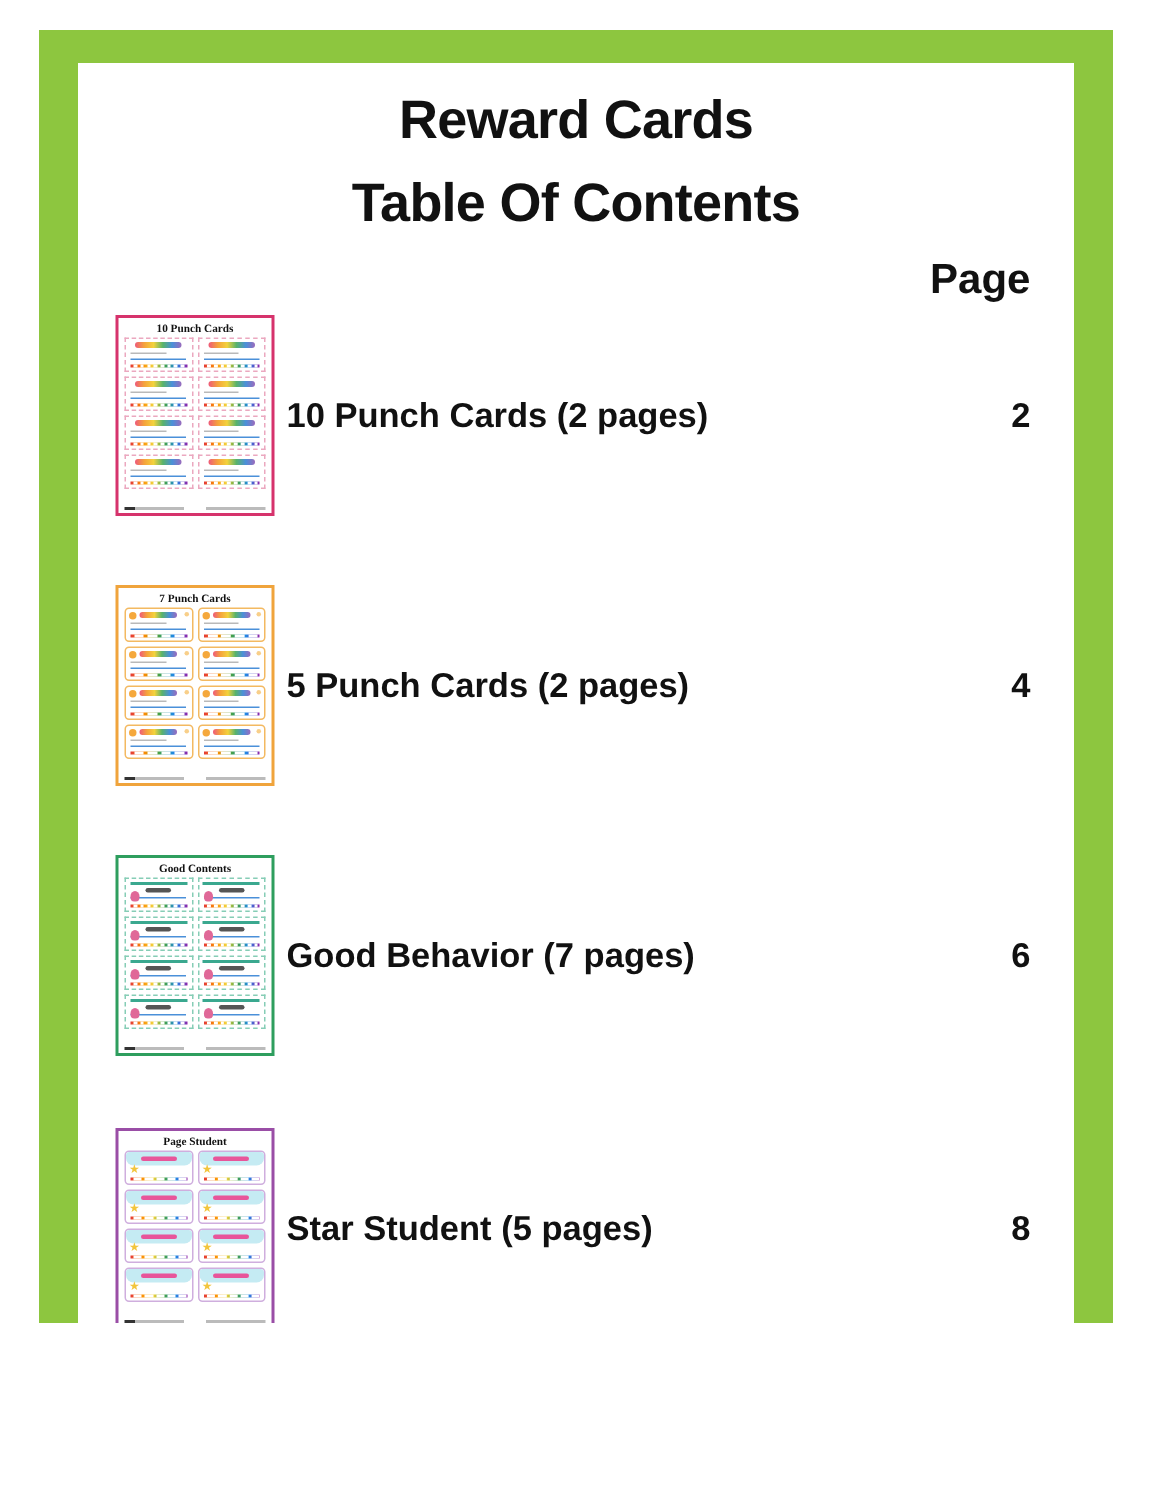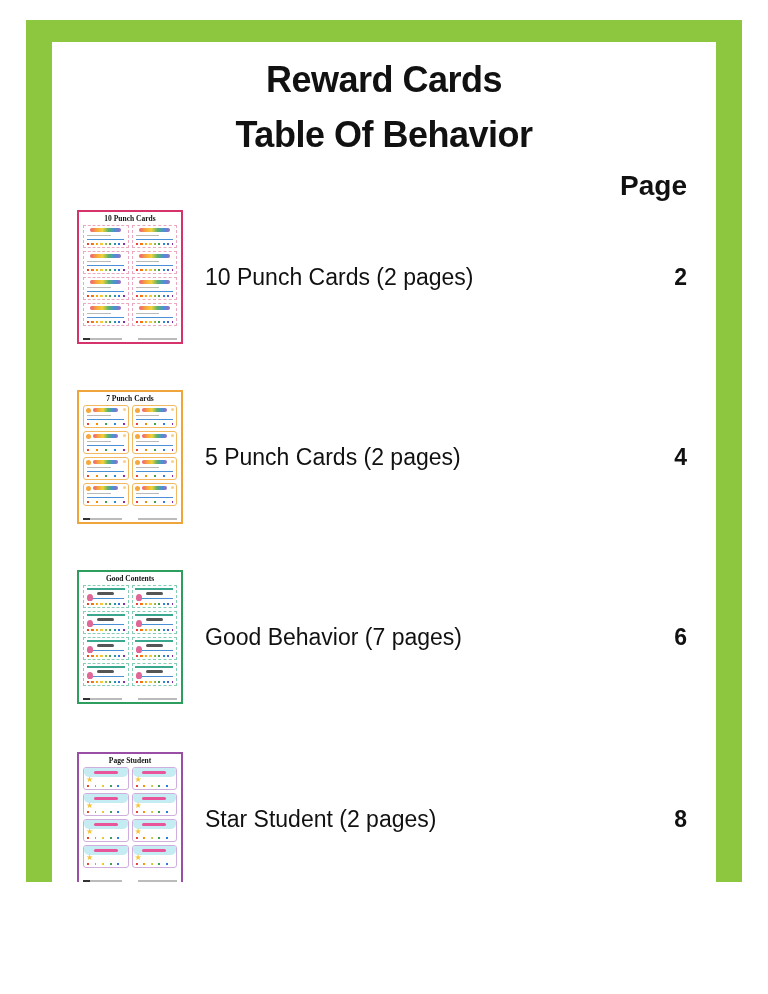--- a/index.html
+++ b/index.html
@@ -19,22 +19,22 @@
   }
   .title.l1{top:62px;}
   .title.l2{top:117px;}
   .page-col-header{
     position:absolute;right:81px;top:172px;
     font-weight:800;font-size:28px;line-height:1.0;text-align:center;
   }
   
   .toc-row{position:absolute;left:0;right:0;height:134px;}
   .row-label{
-    position:absolute;left:205px;top:50%;transform:translateY(-50%);
-    font-weight:400;font-size:23px;white-space:nowrap;
+    position:absolute;left:191px;top:50%;transform:translateY(-50%);
+    font-weight:700;font-size:23px;white-space:nowrap;
   }
   .row-page{
     position:absolute;right:81px;top:50%;transform:translateY(-50%);
     font-weight:800;font-size:23px;
   }
   
   .thumb{
     position:absolute;left:77px;top:0;width:106px;height:134px;
     box-sizing:border-box;background:#fff;border:2px solid #999;
     padding:2px 4px 6px 4px;
@@ -106,21 +106,21 @@
   }
 </style>
 </head>
 <body>
 
 <div class="sheet">
 
   <div class="frame" style="border-color: rgb(141, 198, 63);"></div>
 
   <h1 class="title l1">Reward Cards</h1>
-  <h1 class="title l2">Table Of Behavior</h1>
+  <h1 class="title l2">Table Of Contents</h1>
 
   <div class="page-col-header">Page</div>
 
   <div class="toc-row" style="top:210px">
     <div class="thumb punch10" style="border-color: rgb(214, 51, 108);">
       <div class="thumb-title">10 Punch Cards</div>
       <div class="thumb-grid">
         <div class="mini-card">
           <div class="mc-title"></div>
           <div class="mc-name"></div>
@@ -334,17 +334,17 @@
           <div class="mc-dots"></div>
         </div>
           <div class="mini-card">
           <div class="mc-head"></div>
           <div class="mc-title"></div>
           <div class="mc-dots"></div>
         </div>
         </div>
       <div class="thumb-footer"></div>
     </div>
-    <div class="row-label">Star Student (2 pages)</div>
+    <div class="row-label">Star Student (5 pages)</div>
     <div class="row-page">8</div>
   </div>
 
 </div>
 
 </body></html>

